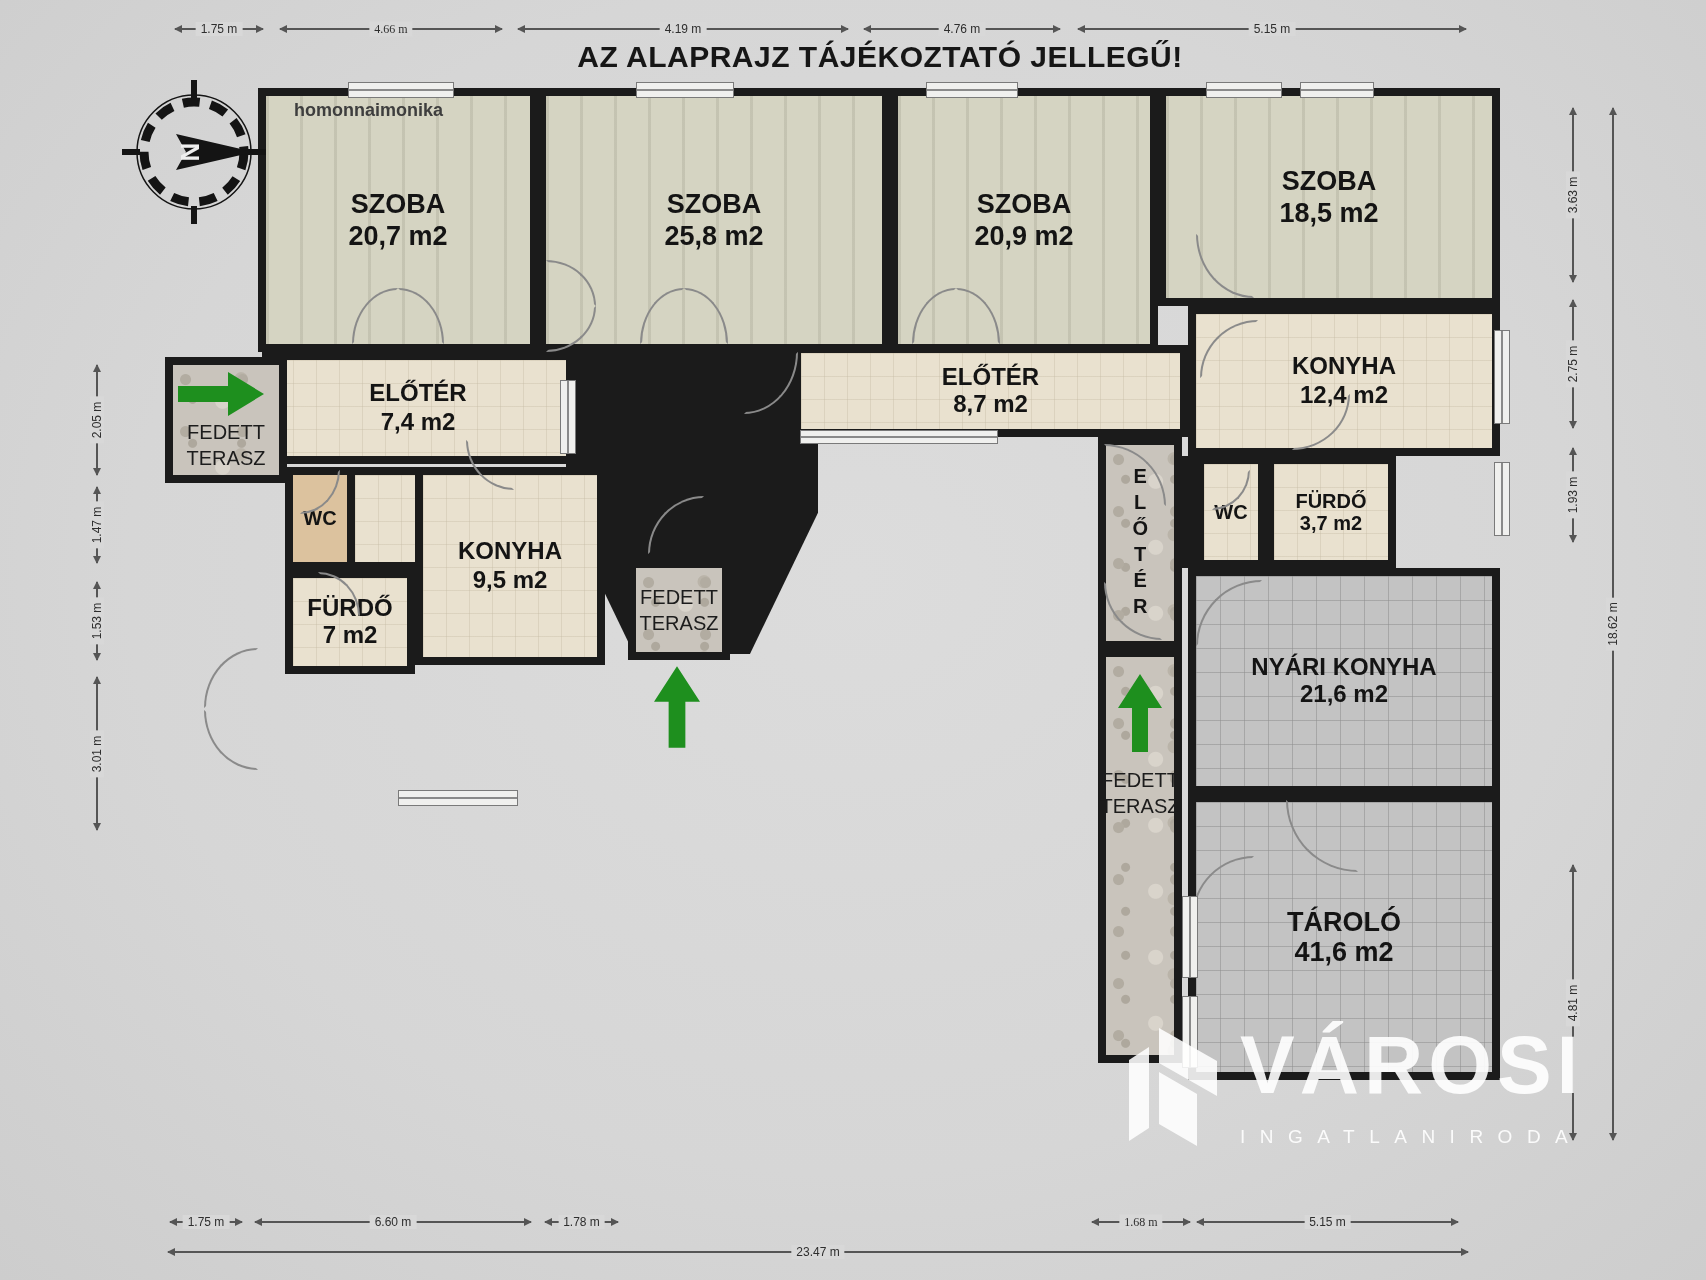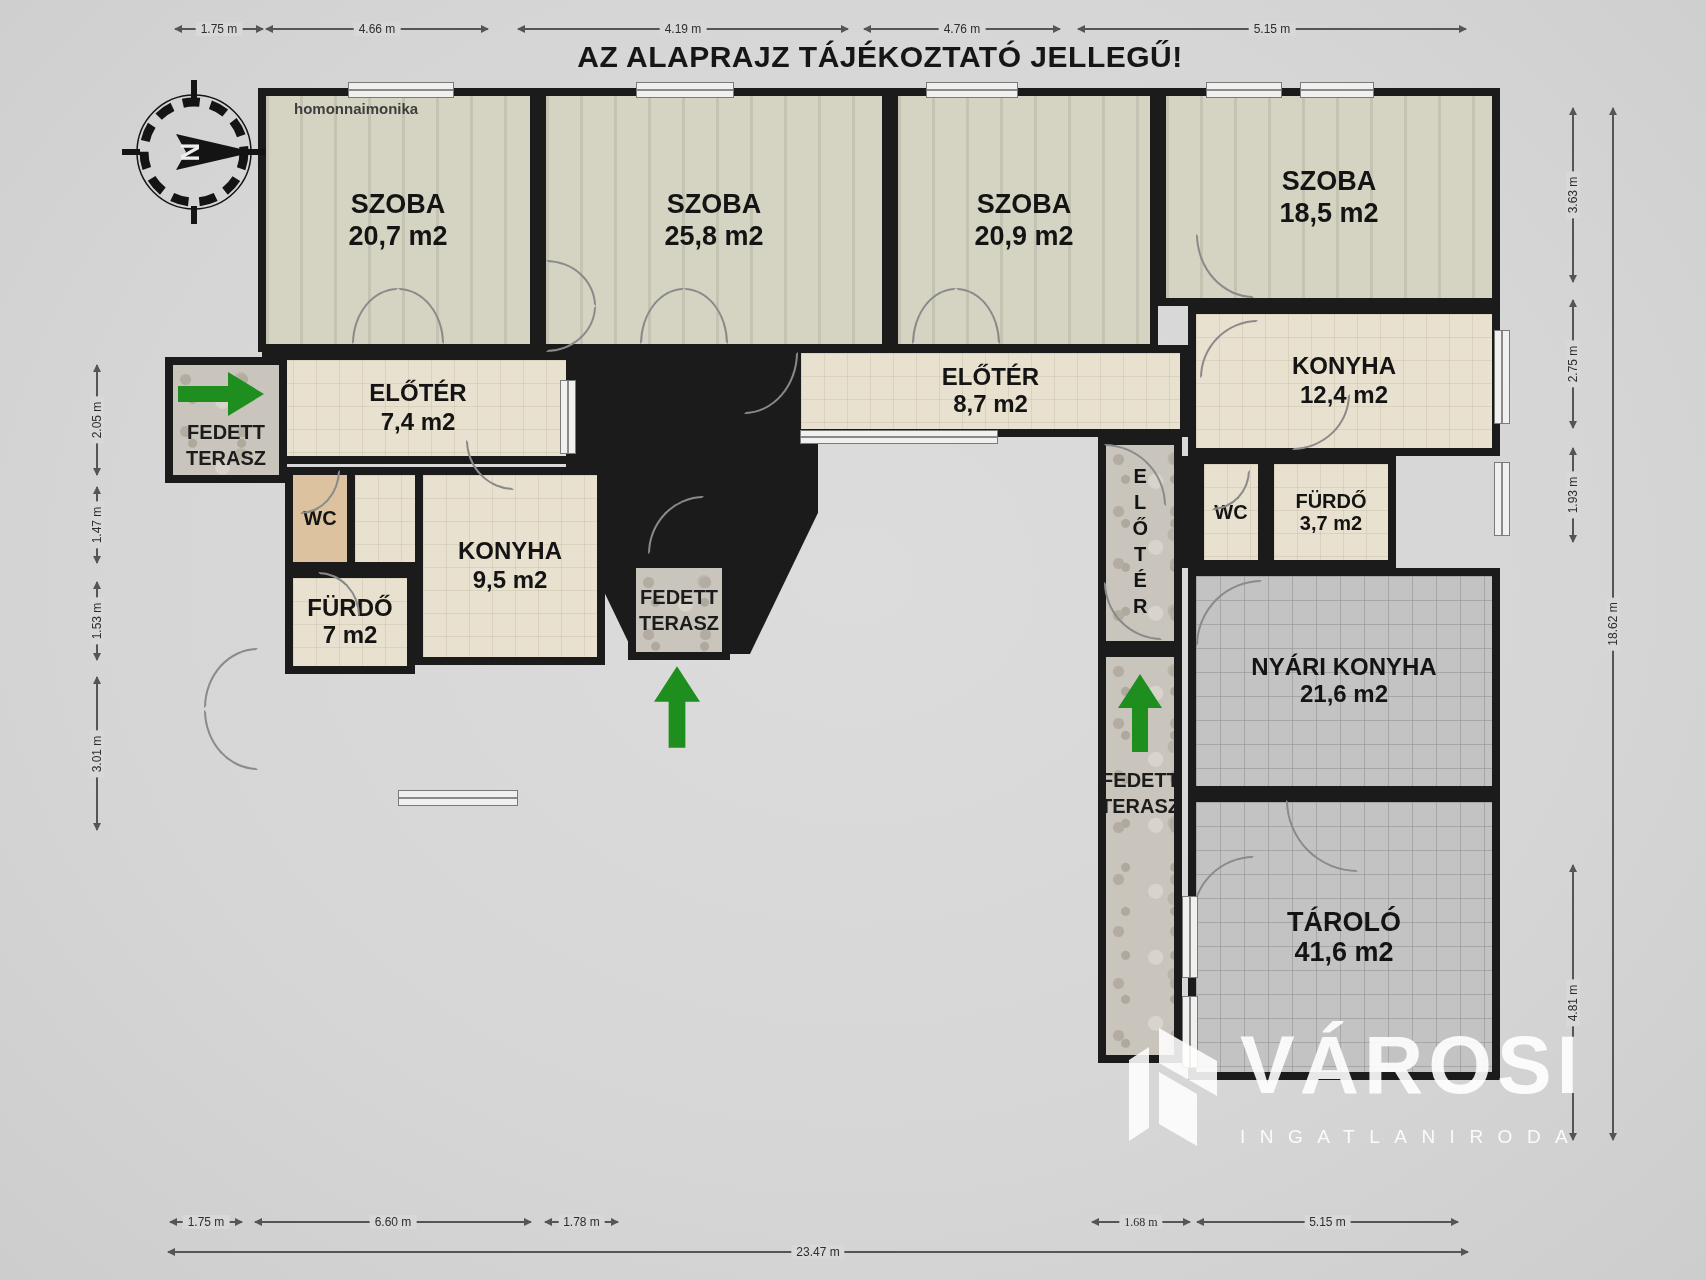--- a/index.html
+++ b/index.html
@@ -1,29 +1,29 @@
 <!DOCTYPE html>
 <html><head>
 <meta charset="utf-8">
 <style>
   html,body{margin:0;padding:0;background:#c9c9c9;}
   .canvas{position:relative;width:1706px;height:1280px;overflow:hidden;
     background:radial-gradient(ellipse at 50% 45%, #dcdcdc 0%, #d6d6d6 60%, #cdcdcd 100%);
     font-family:"Liberation Sans", sans-serif;}
   .title{position:absolute;left:420px;top:40px;width:920px;text-align:center;
     font-size:30px;font-weight:bold;color:#161616;letter-spacing:.5px;}
-  .watermark{position:absolute;left:294px;top:100px;font-size:15px;font-weight:600;color:#3e3e3e;z-index:4;}
+  .watermark{position:absolute;left:294px;top:100px;font-size:18px;font-weight:600;color:#3e3e3e;z-index:4;}
   
   .room{position:absolute;box-sizing:border-box;border:8px solid #1b1b1b;display:flex;
     flex-direction:column;align-items:center;justify-content:center;text-align:center;gap:2px;z-index:1;}
   .rname,.rarea{font-weight:bold;color:#141414;line-height:1.12;white-space:pre-line;}
   .lab-lg .rname,.lab-lg .rarea{font-size:27px;}
   .lab-md .rname,.lab-md .rarea{font-size:24px;}
   .lab-sm .rname,.lab-sm .rarea{font-size:20px;}
-  .tz .rname{font-size:20px;font-weight:700;color:#1c1c1c;line-height:1.3;}
+  .tz .rname{font-size:20px;font-weight:400;color:#1c1c1c;line-height:1.3;}
   .vert .rname{writing-mode:vertical-rl;text-orientation:upright;font-size:20px;letter-spacing:4px;font-weight:bold;}
   
   .f-szoba{background-color:#d5d4c2;background-image:repeating-linear-gradient(90deg, rgba(183,182,164,.55) 0 3px, rgba(0,0,0,0) 3px 34px);}
   .f-cream{background-color:#e9e1cf;background-image:linear-gradient(rgba(198,188,166,.4) 1px, transparent 1px),linear-gradient(90deg, rgba(198,188,166,.4) 1px, transparent 1px);background-size:23px 23px;}
   .f-tan{background:#dcc29e;}
   .f-stone{background-color:#c9c4bc;background-image:
     radial-gradient(circle at 22% 28%, #b2aca1 0 5px, transparent 6px),
     radial-gradient(circle at 68% 55%, #d9d4cb 0 7px, transparent 8px),
     radial-gradient(circle at 40% 78%, #aea89d 0 4px, transparent 5px),
     radial-gradient(circle at 82% 18%, #bab4a9 0 6px, transparent 7px);
@@ -211,21 +211,21 @@
   <div class="win winv" style="left:1494px;top:462px;width:14px;height:72px;"></div>
   <div class="win winv" style="left:1182px;top:896px;width:14px;height:80px;"></div>
   <div class="win winv" style="left:1182px;top:996px;width:14px;height:70px;"></div>
   <div class="win winh" style="left:398px;top:790px;width:118px;height:14px;"></div>
   <div class="win winv" style="left:560px;top:380px;width:14px;height:72px;"></div>
   <div class="win winh" style="left:800px;top:430px;width:196px;height:12px;"></div>
 
   <div class="dimh" style="left:175px;top:28px;width:88px;">
       <span class="dlbl">1.75 m</span>
     </div>
-  <div class="dimh" style="left:266px;top:28px;width:222px;">
+  <div class="dimh" style="left:280px;top:28px;width:222px;font-family:Liberation Serif, serif;">
       <span class="dlbl">4.66 m</span>
     </div>
   <div class="dimh" style="left:518px;top:28px;width:330px;">
       <span class="dlbl">4.19 m</span>
     </div>
   <div class="dimh" style="left:864px;top:28px;width:196px;">
       <span class="dlbl">4.76 m</span>
     </div>
   <div class="dimh" style="left:1078px;top:28px;width:388px;">
       <span class="dlbl">5.15 m</span>

